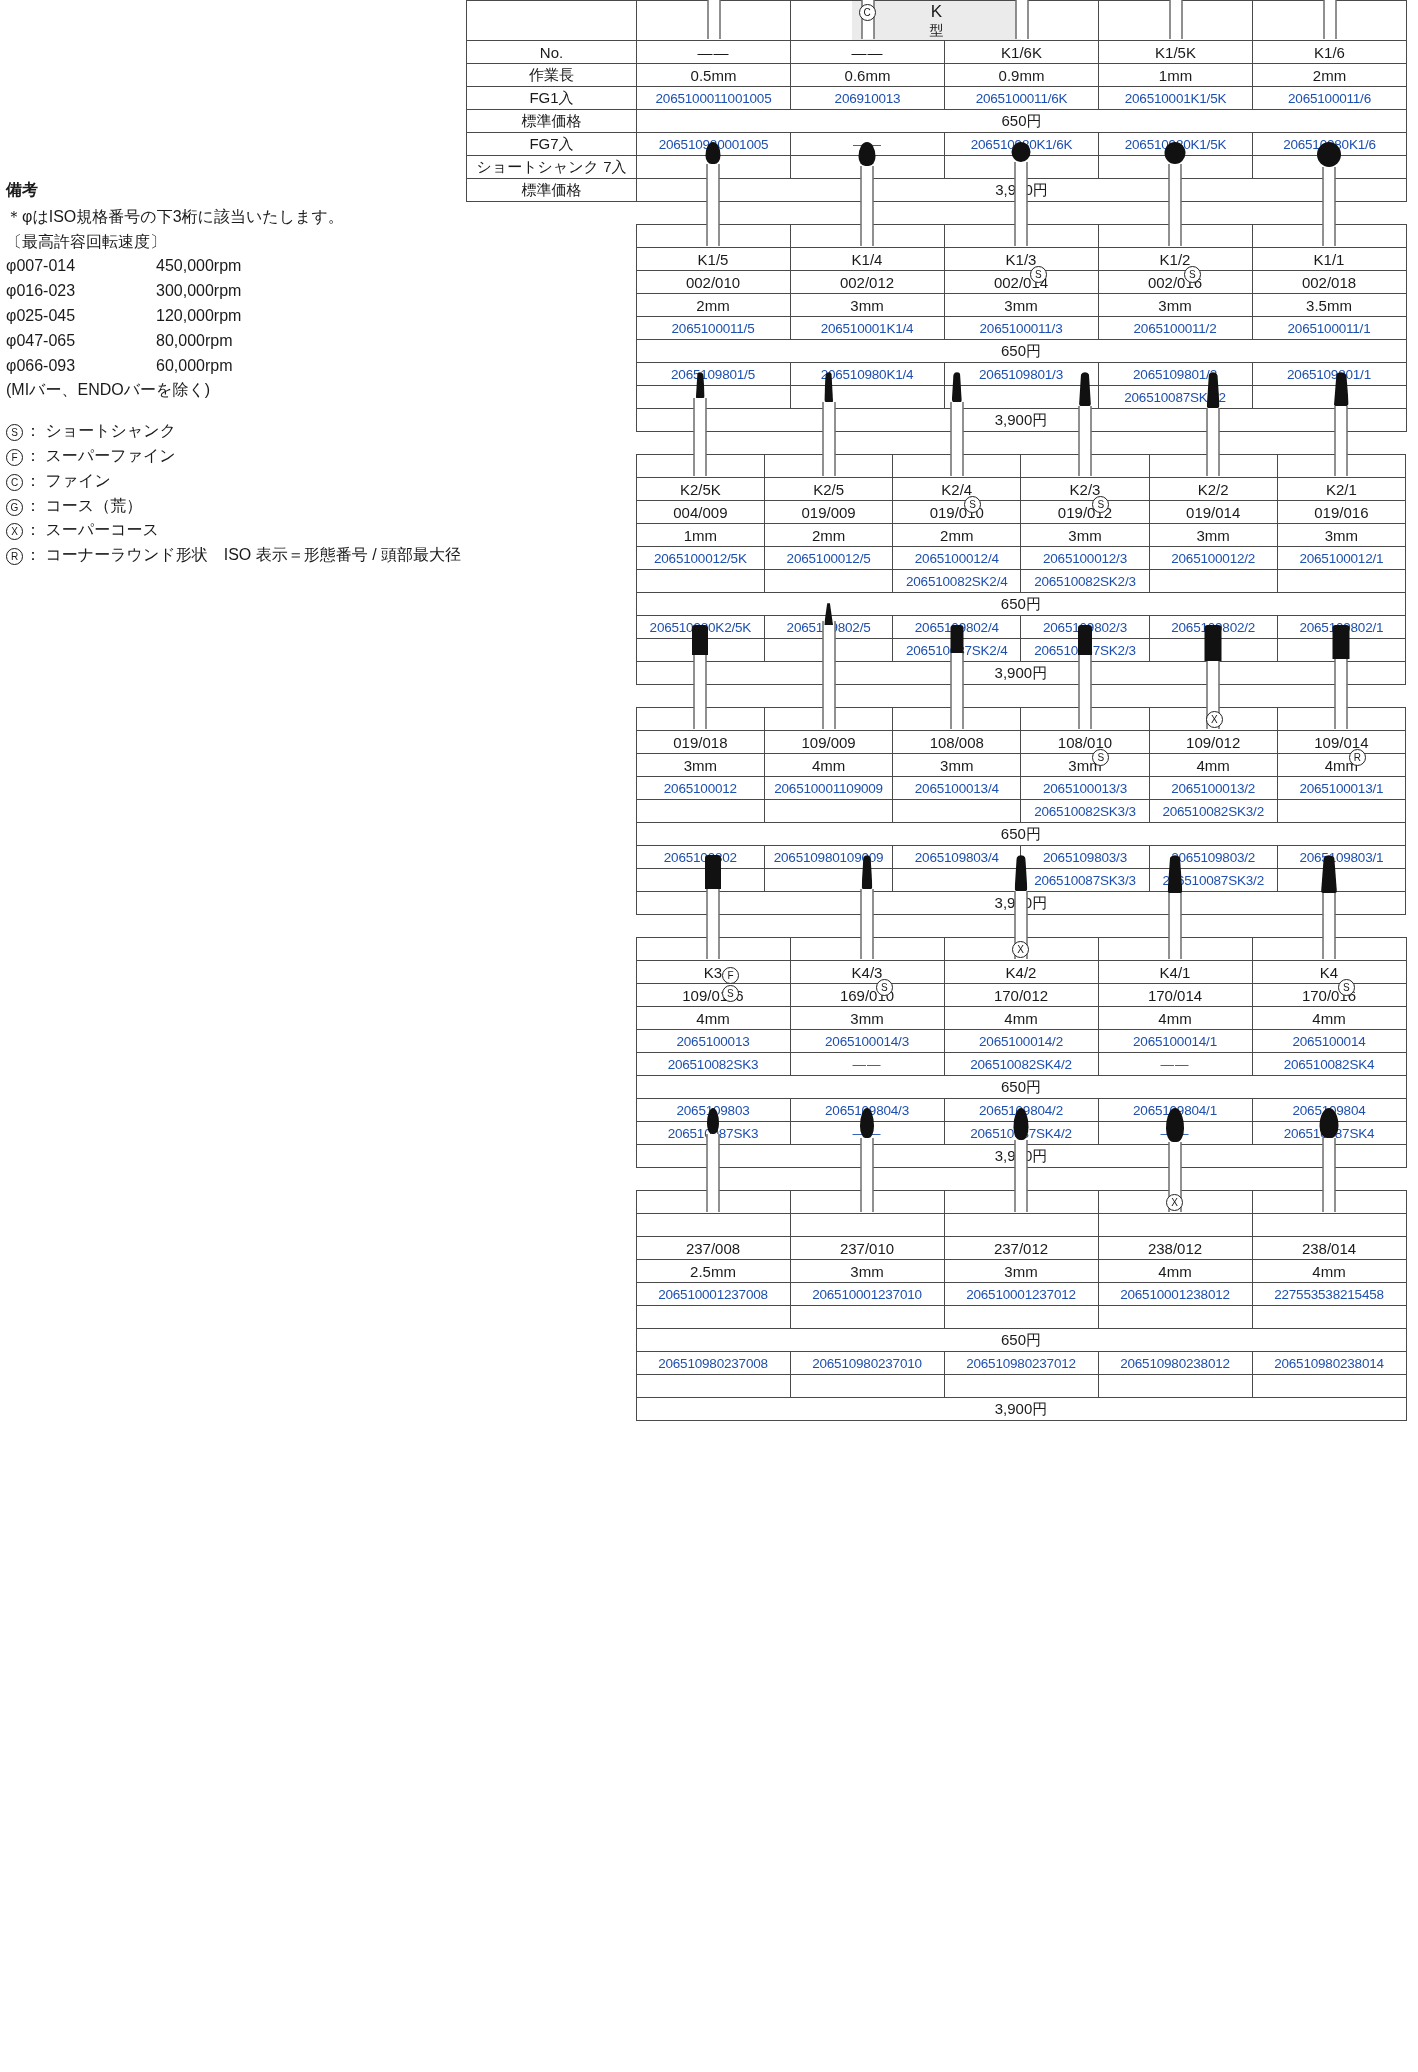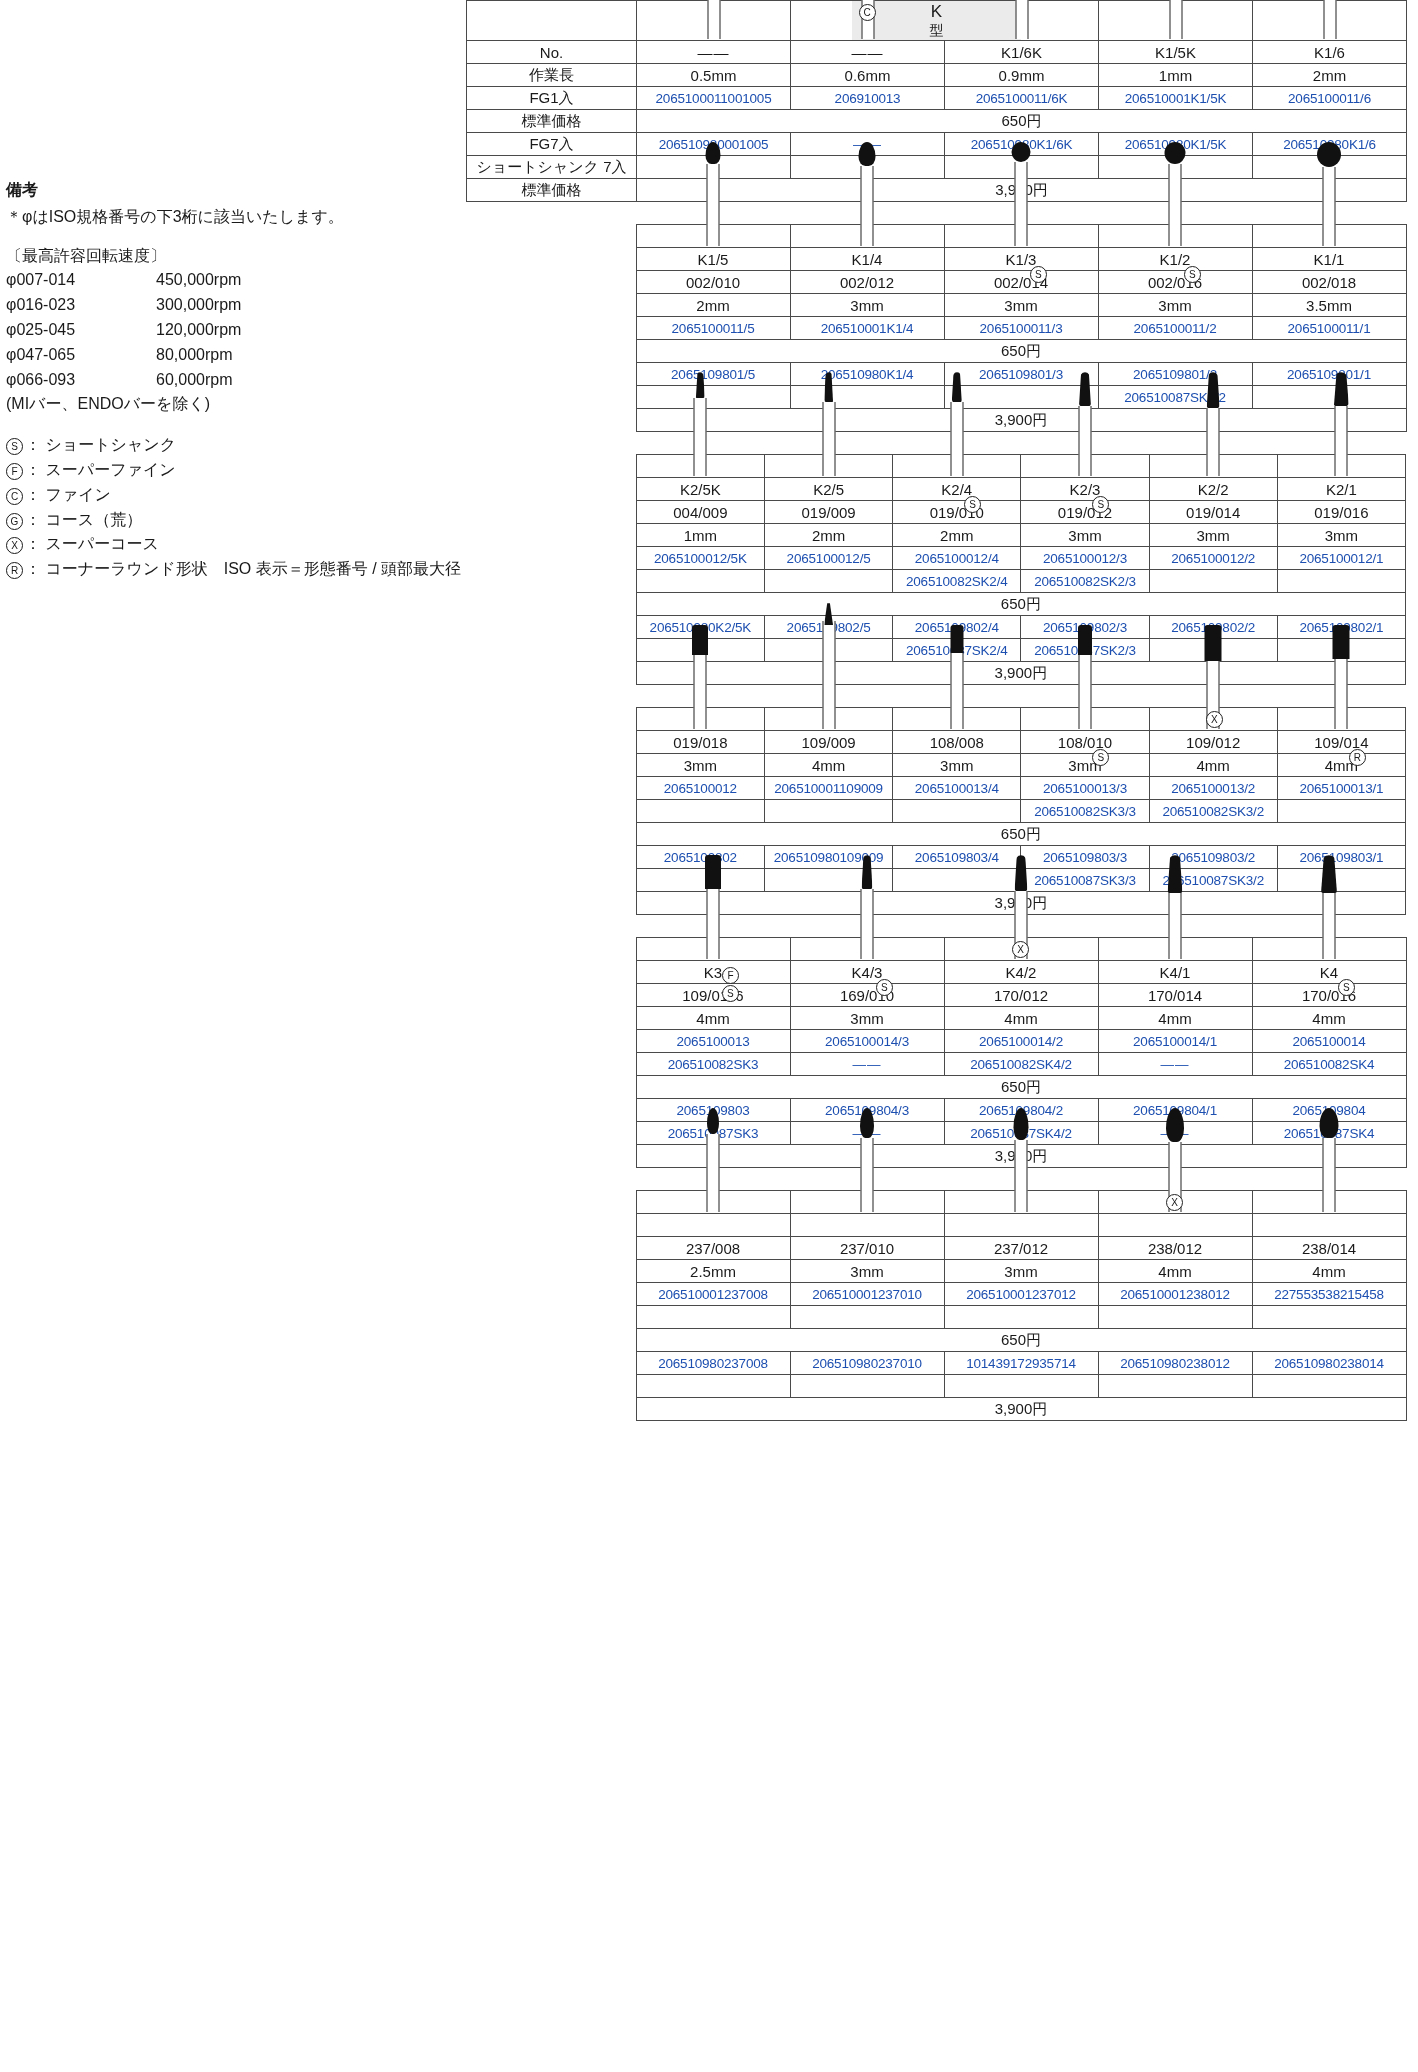--- a/index.html
+++ b/index.html
@@ -18,21 +18,21 @@
   .notes {
     position: absolute;
     left: 6px;
     top: 178px;
     width: 450px;
     font-size: 16px;
     line-height: 1.55;
   }
   .notes .title { font-weight: bold; margin-bottom: 2px; }
   .notes .line { white-space: nowrap; }
-  .notes .group { margin-top: 14px; }
+  .notes .group { }
   .notes .speed-row { display: flex; }
   .notes .speed-row .d { width: 150px; }
   .notes .speed-row .v { width: 180px; }
   .notes .legend { margin-top: 16px; }
   .notes .legend .line { display: flex; align-items: baseline; }
   .circ {
     display: inline-block;
     width: 17px; height: 17px;
     border: 1.3px solid #1a1a1a;
     border-radius: 50%;
@@ -802,21 +802,21 @@
             <td class="code"></td>
           </tr>
           <tr>
             <td class="lbl" style="border:none"></td>
             <td colspan="5">650円</td>
           </tr>
           <tr>
             <td class="lbl" style="border:none"></td>
             <td class="code">206510980237008</td>
             <td class="code">206510980237010</td>
-            <td class="code">101439172935714</td>
+            <td class="code">206510980237012</td>
             <td class="code">206510980238012</td>
             <td class="code">206510980238014</td>
           </tr>
           <tr>
             <td class="lbl" style="border:none"></td>
             <td class="code"></td>
             <td class="code"></td>
             <td class="code"></td>
             <td class="code"></td>
             <td class="code"></td>

